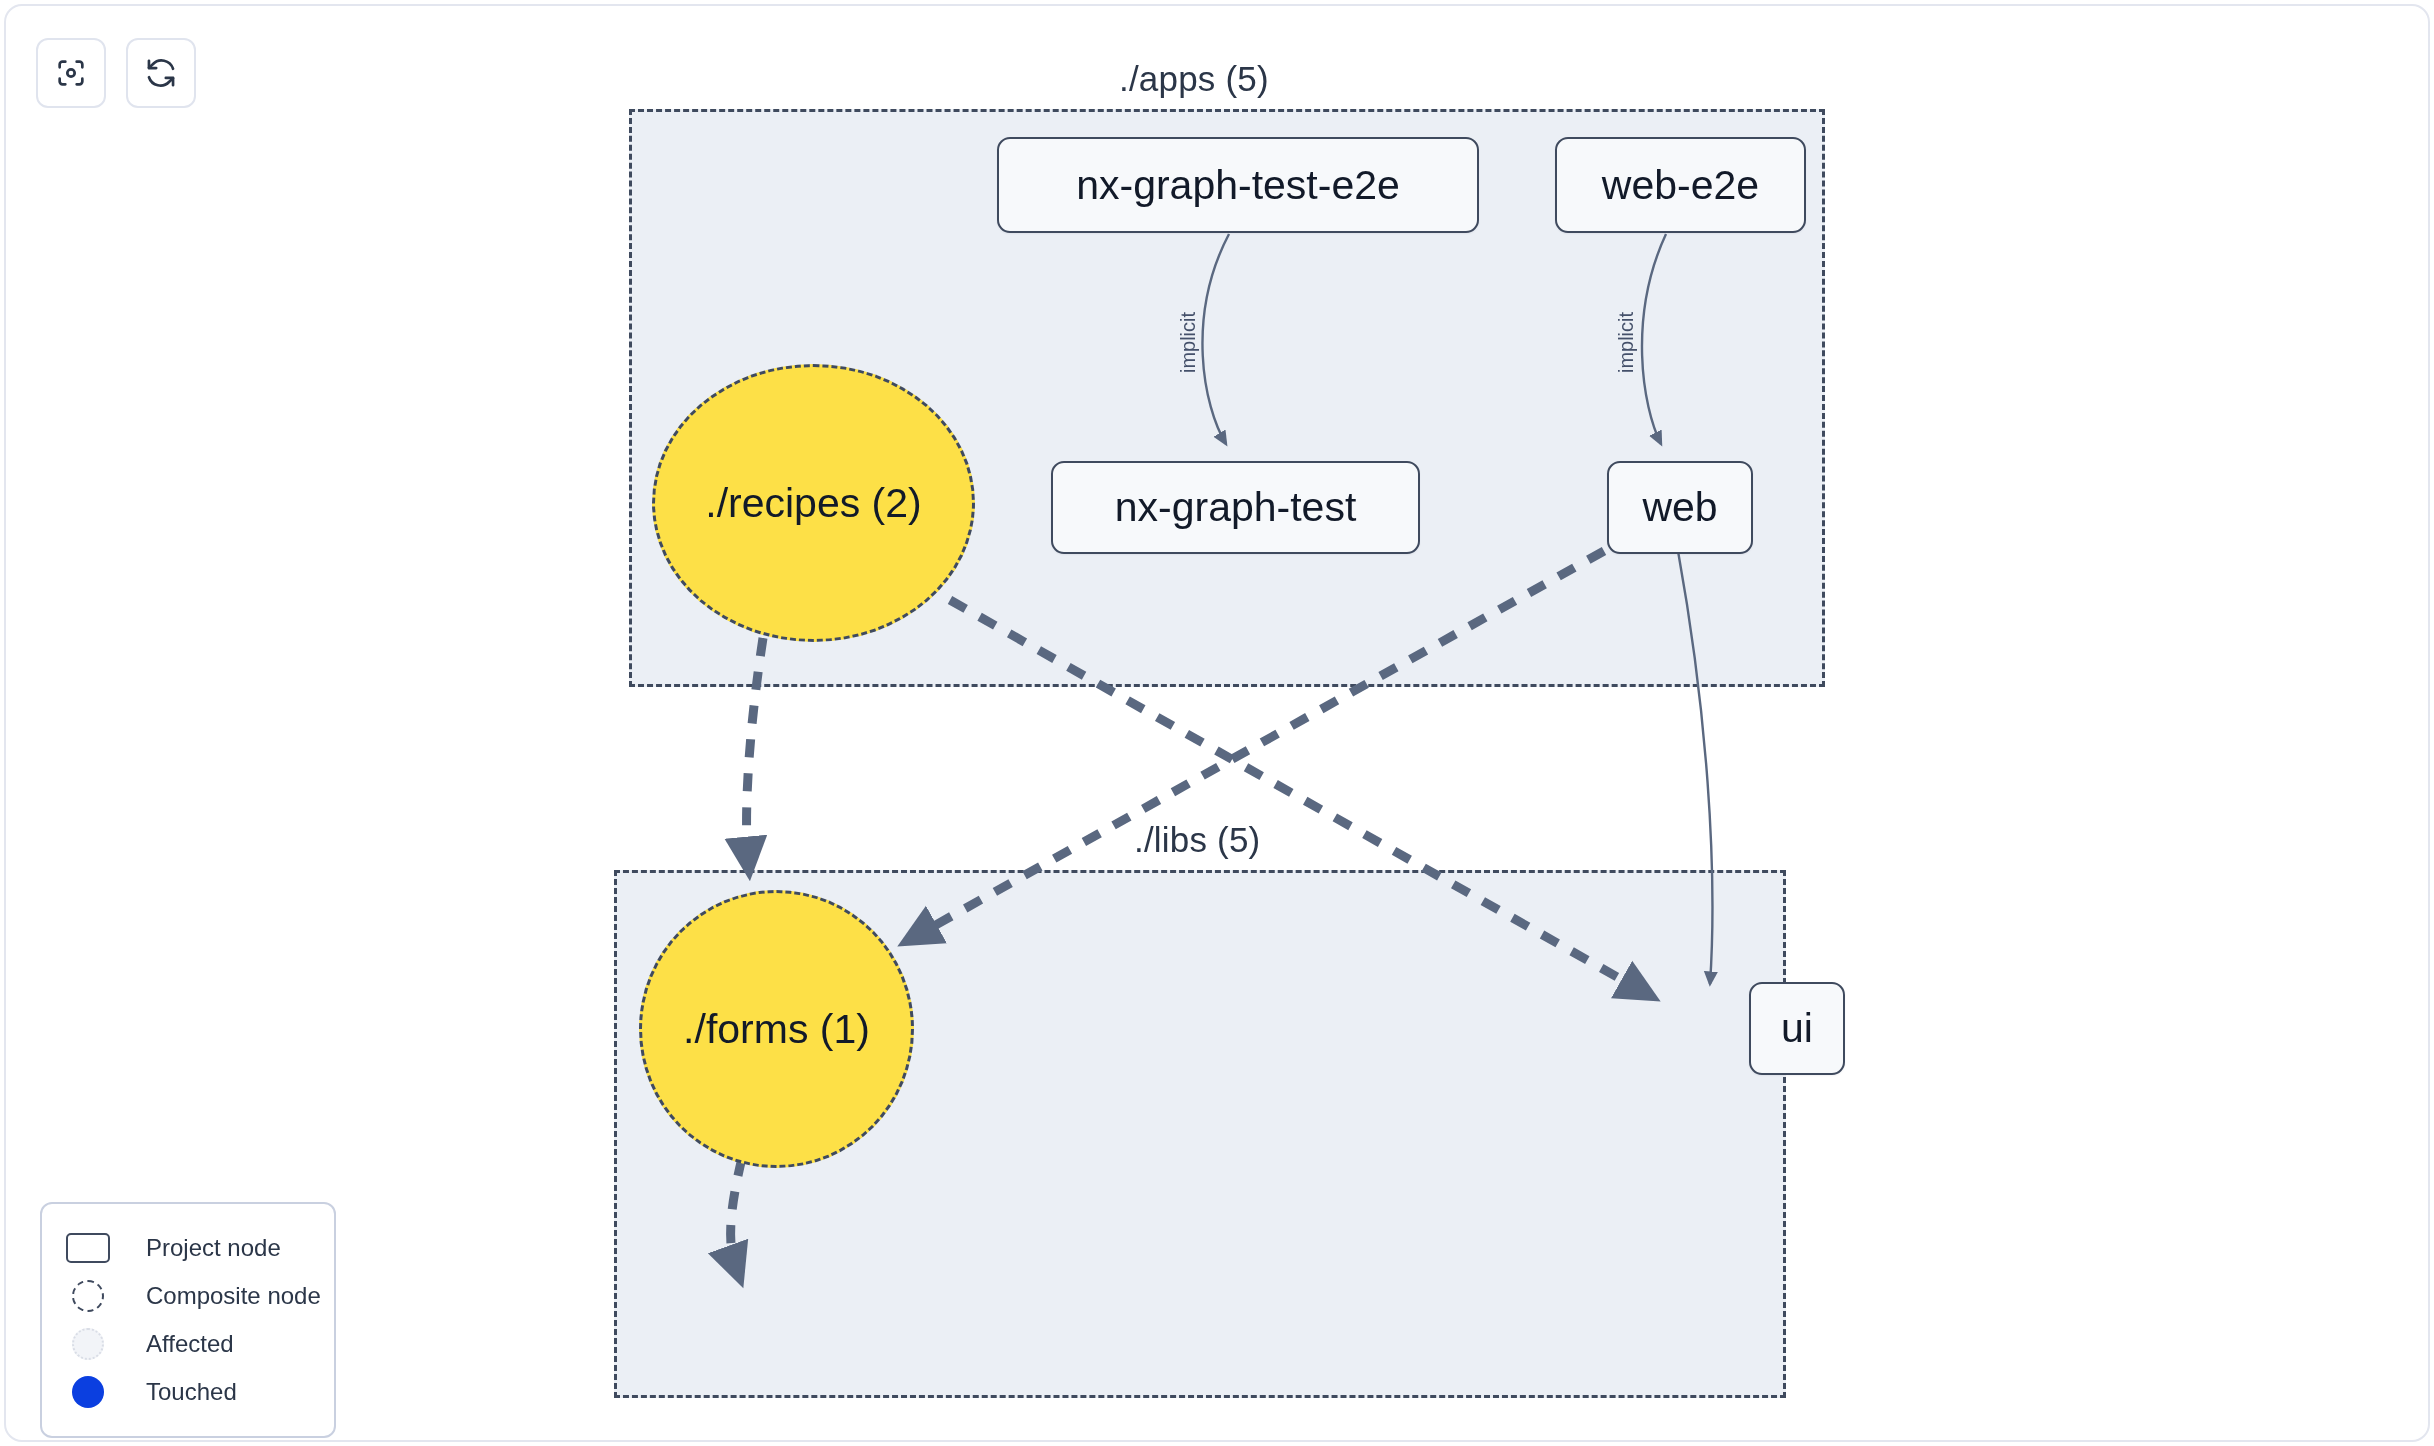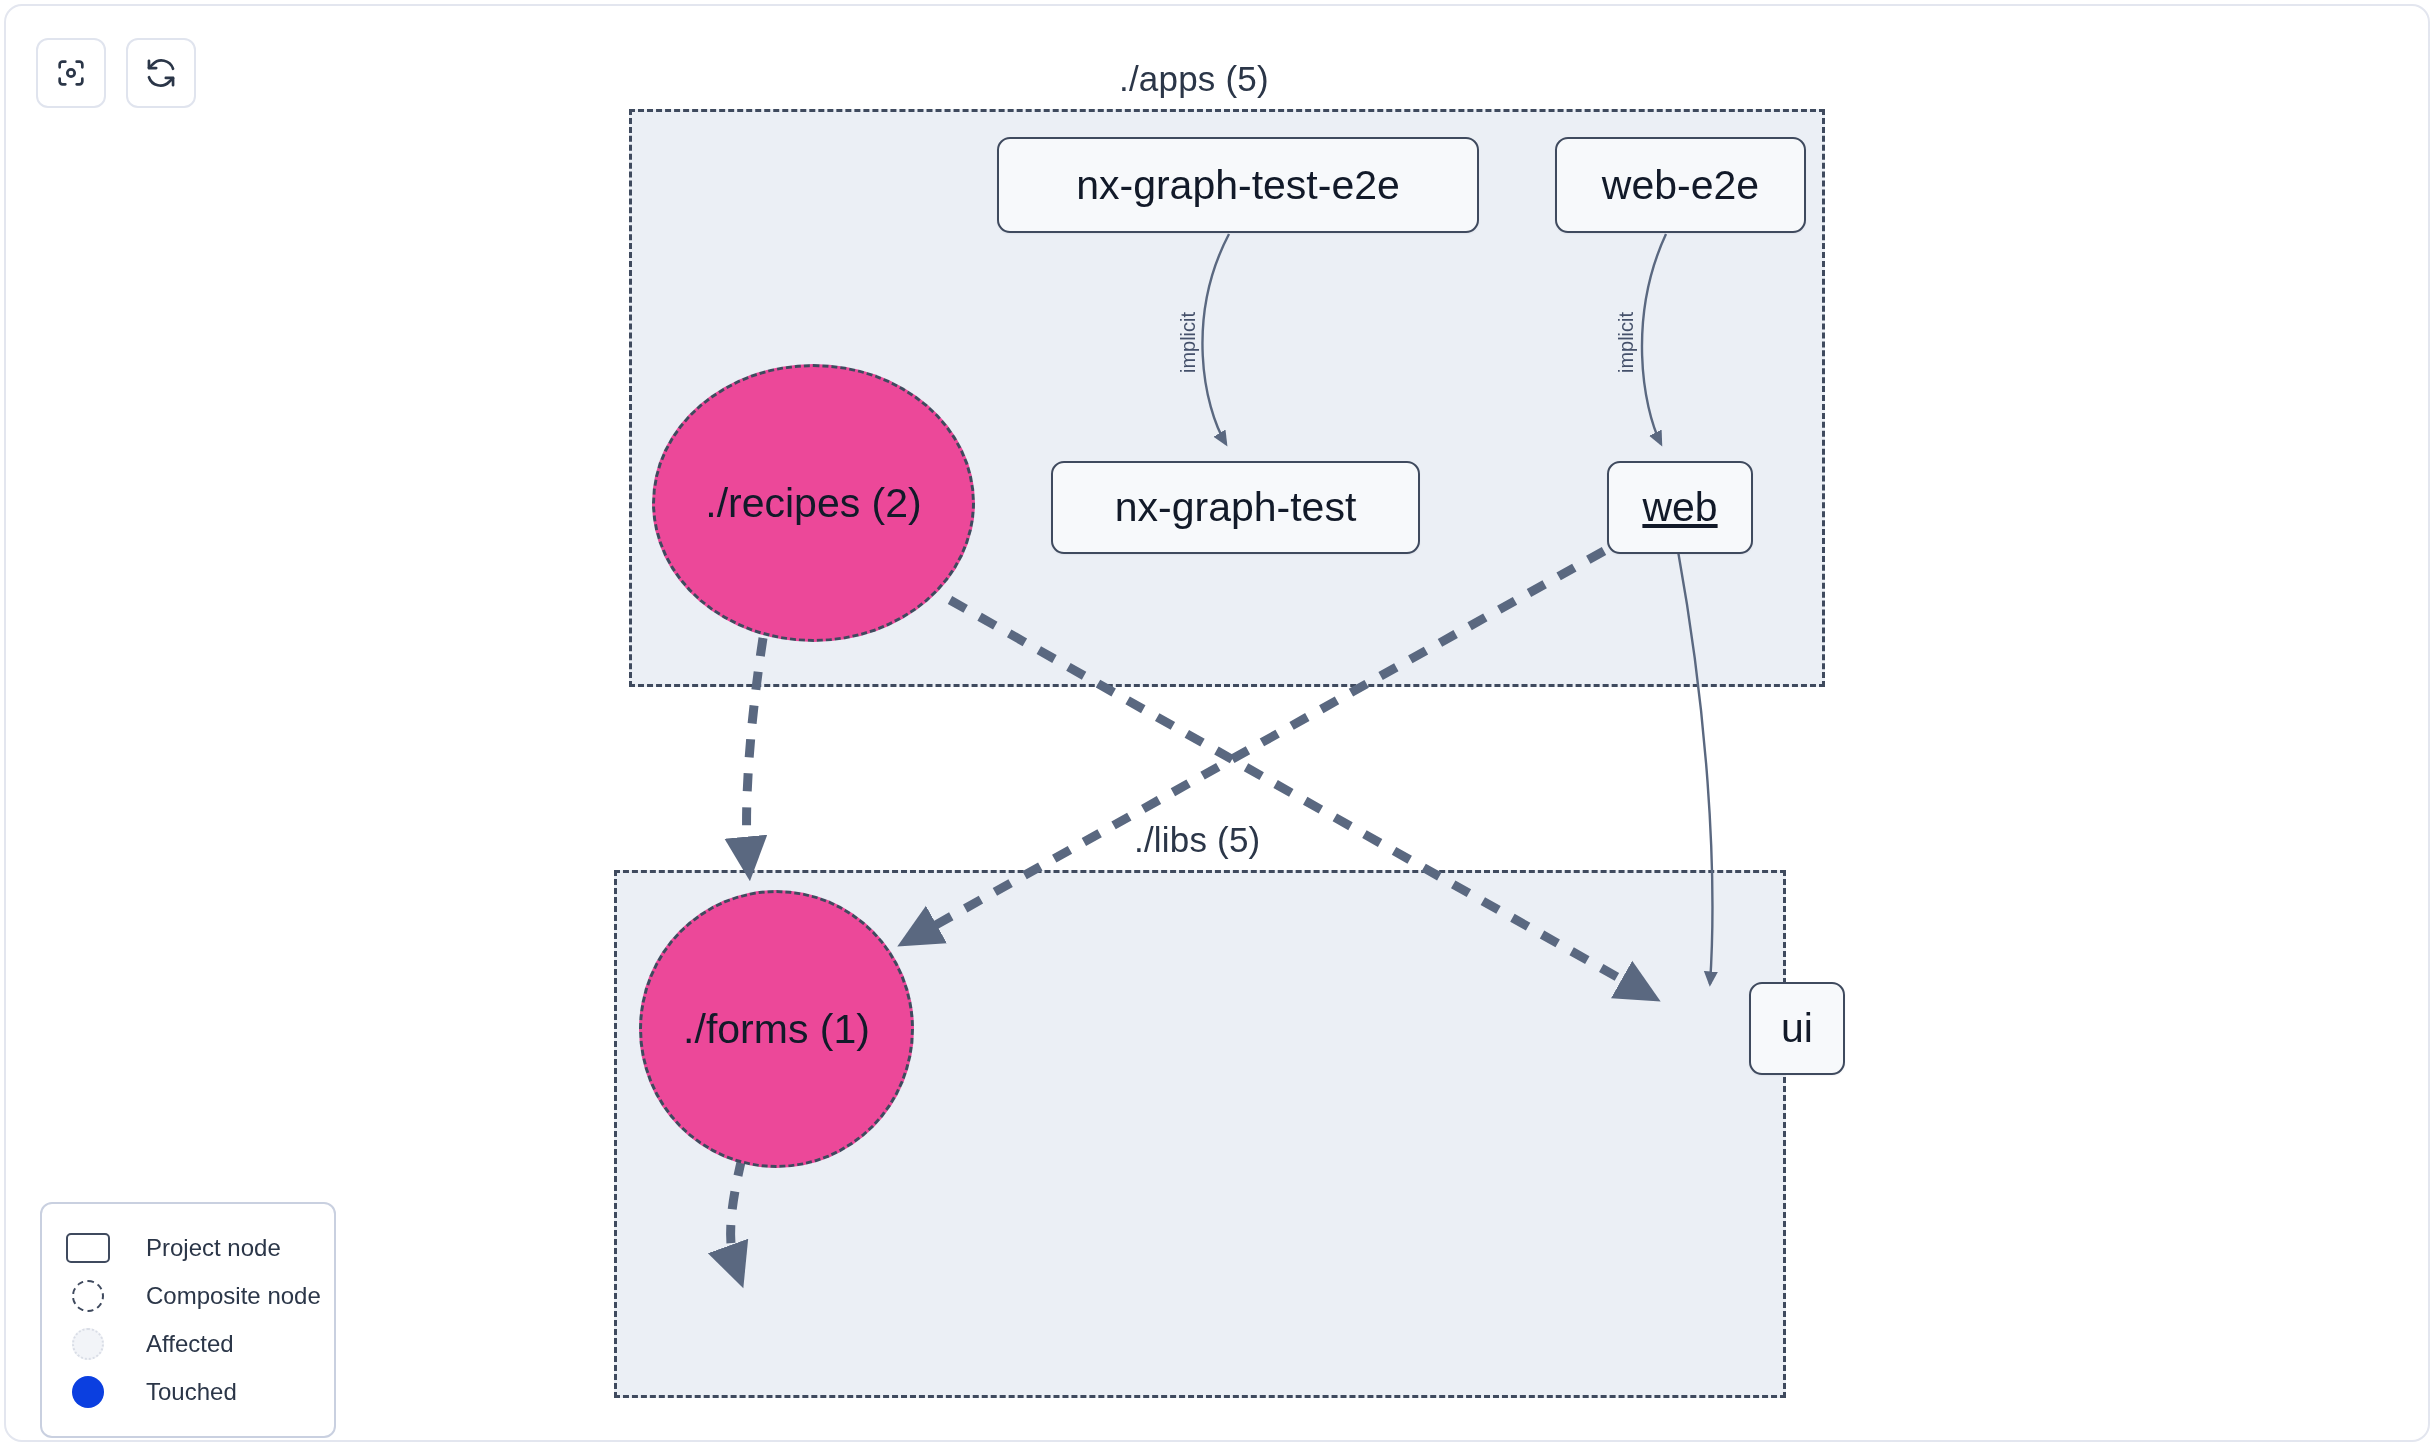--- a/index.html
+++ b/index.html
@@ -84,21 +84,21 @@
     color: #121a29;
     white-space: nowrap;
     z-index: 20;
     cursor: pointer;
     box-shadow: 0 1px 2px rgba(30,40,60,0.06);
   }
 
   
   .composite-node {
     position: absolute;
-    background: #ec4899;
+    background: #fde047;
     border: 3px dashed #3f4a5e;
     border-radius: 50%;
     display: flex;
     align-items: center;
     justify-content: center;
     font-size: 41px;
     color: #121a29;
     white-space: nowrap;
     z-index: 20;
     cursor: pointer;
@@ -230,21 +230,21 @@
     <div class="edge-label" style="left:1152px; top:325px; transform: rotate(-90deg);">implicit</div>
 
     <div class="edge-label" style="left:1590px; top:325px; transform: rotate(-90deg);">implicit</div>
 
     <div class="project-node" style="left:991px; top:131px; width:482px; height:96px;">nx-graph-test-e2e</div>
 
     <div class="project-node" style="left:1549px; top:131px; width:251px; height:96px;text-align:center;">web-e2e</div>
 
     <div class="project-node" style="left:1045px; top:455px; width:369px; height:93px;">nx-graph-test</div>
 
-    <div class="project-node" style="left:1601px; top:455px; width:146px; height:93px;text-decoration:underline;">web</div>
+    <div class="project-node" style="left:1601px; top:455px; width:146px; height:93px;">web</div>
 
     <div class="composite-node" style="left:646px; top:358px; width:323px; height:278px;">./recipes (2)</div>
 
     <div class="composite-node" style="left:633px; top:884px; width:275px; height:278px;">./forms (1)</div>
 
     <div class="project-node" style="left:1743px; top:976px; width:96px; height:93px;">ui</div>
 
 
   </div>
 

